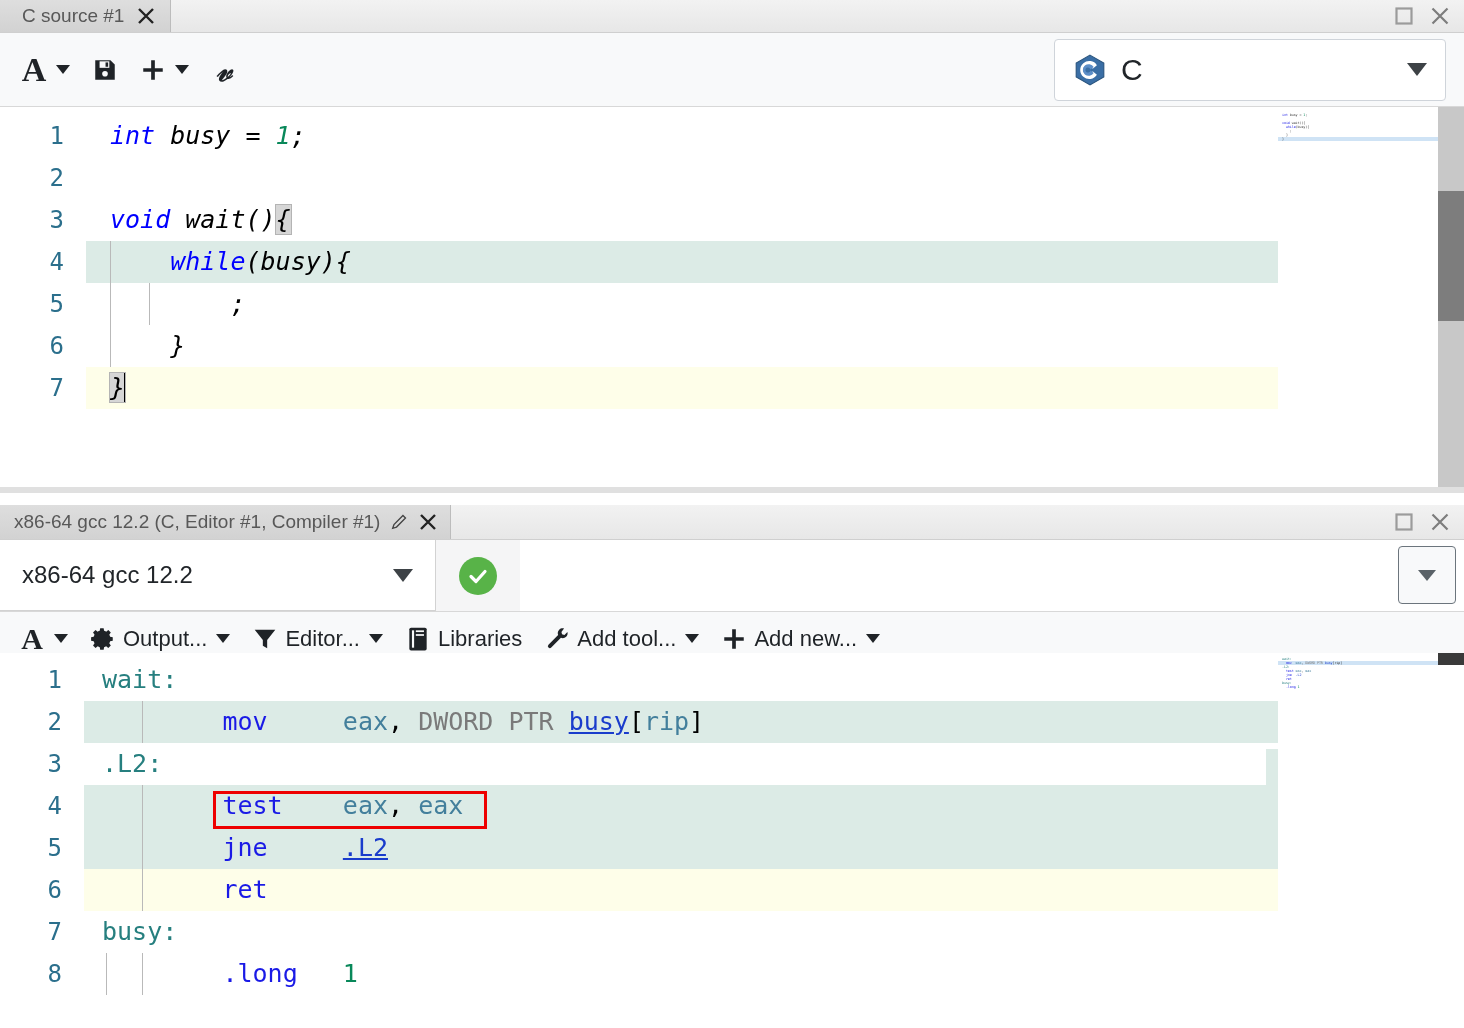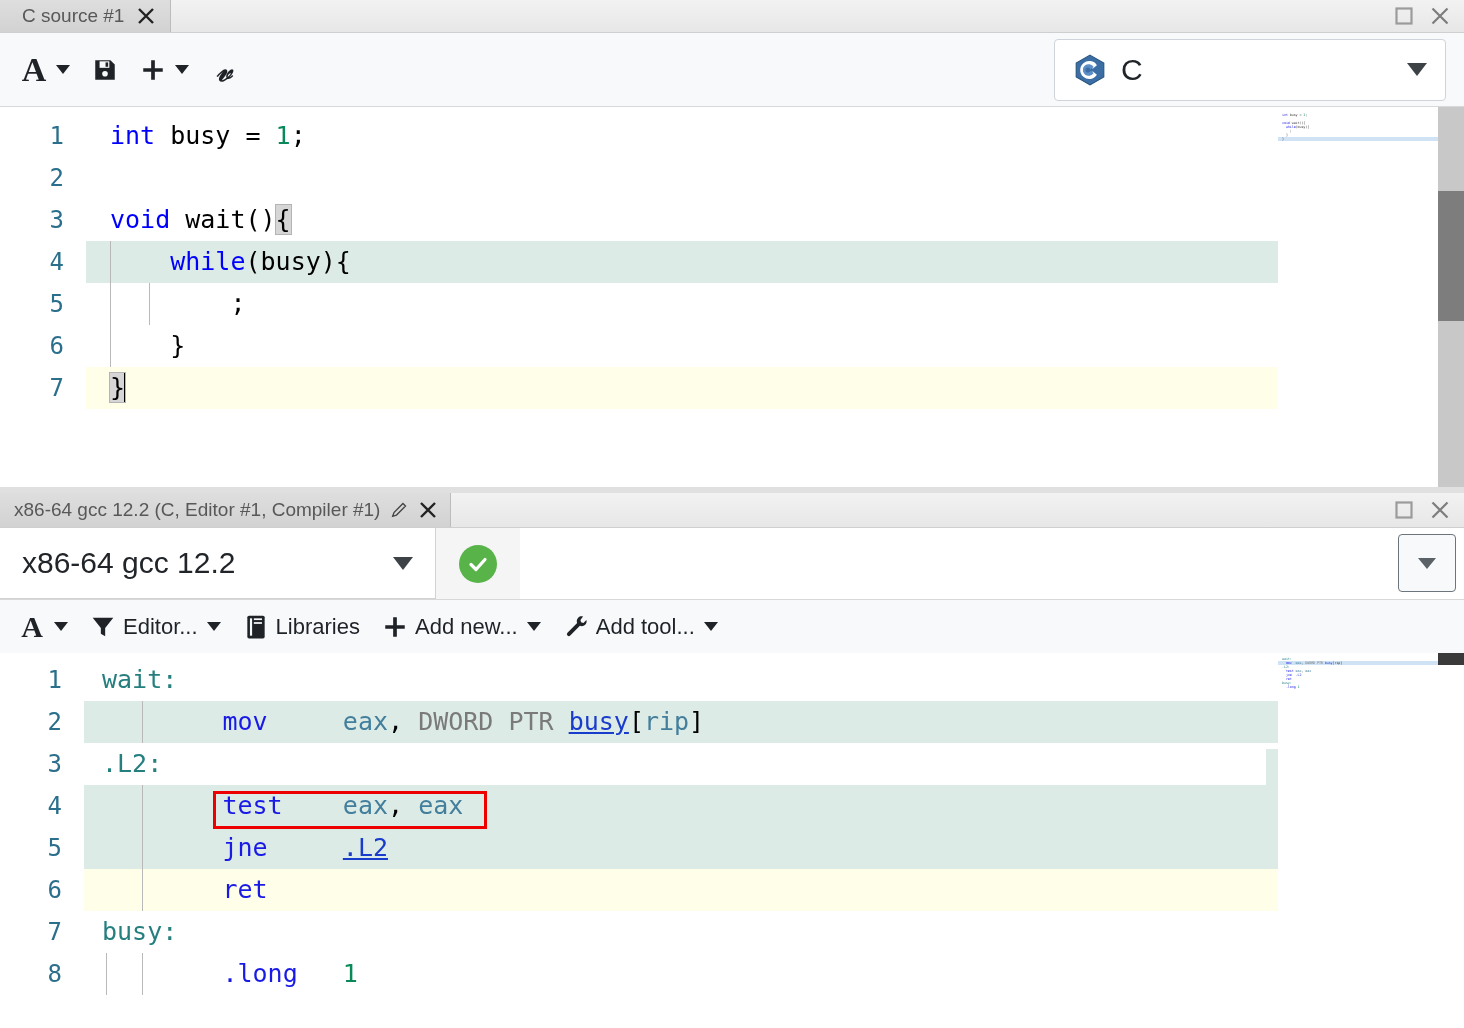--- a/index.html
+++ b/index.html
@@ -143,21 +143,21 @@
   .src .ln { width: 86px; }
   .asm .ln { width: 84px; }
   .ltext {
     flex: 1 1 auto;
     font-size: 25px;
     line-height: 42px;
     color: #000000;
     position: relative;
     box-sizing: border-box;
   }
-  .src .ltext { padding-left: 24px; }
+  .src .ltext { padding-left: 24px; font-style: italic; }
   .asm .ltext { padding-left: 18px; }
   .hl-teal .ltext { background: #dcebe6; }
   .hl-yellow .ltext { background: #fefee9; }
   
   .guide {
     position: absolute;
     top: 0; bottom: 0;
     width: 1px;
     background: #b9b9b9;
   }
@@ -242,21 +242,21 @@
     width: 436px;
     display: flex;
     align-items: center;
     justify-content: space-between;
     padding: 0 22px 0 22px;
     background: #ffffff;
     border: 1px solid #d2d2d2;
     border-left: none;
     border-top: none;
     box-sizing: border-box;
-    font-size: 30px;
+    font-size: 24px;
     color: #212529;
     cursor: pointer;
   }
   .select-caret {
     width: 0; height: 0;
     border-left: 10px solid transparent;
     border-right: 10px solid transparent;
     border-top: 13px solid #3d4246;
   }
   .status-ok {
@@ -459,21 +459,21 @@
 
       <div style="position:absolute; right:186px; top:134px; width:12px; height:42px; background:#dcebe6;"></div>
       <div style="position:absolute; right:186px; top:264px; width:12px; height:14px; background:#fefee9;"></div>
     </div>
   </div>
 
   <div class="pane-gap" style="top:487px; height:6px;"></div>
 
   <div class="pane" style="top:493px; width:1464px; height:535px;">
 
-    <div class="pane-titlebar" style="height:34px;">
+    <div class="pane-titlebar" style="height:34px;margin-top:12px;">
       <div class="tab" style="padding:0 12px 0 14px; gap:9px; font-size:19px;">
         <span class="tab-label">x86-64 gcc 12.2 (C, Editor #1, Compiler #1)</span>
         <span class="tab-icon">
           <svg width="18" height="18" viewBox="0 0 20 20">
             <path d="M3 17 L4.4 12.8 L14.4 2.8 L17.2 5.6 L7.2 15.6 Z" fill="none" stroke="#444" stroke-width="1.5"></path>
           </svg>
         </span>
         <span class="tab-icon">
           <svg width="20" height="20" viewBox="0 0 20 20">
             <path d="M3 3 L17 17 M17 3 L3 17" stroke="#222" stroke-width="2.4" fill="none"></path>
@@ -516,20 +516,30 @@
 
     <div class="toolbar" style="height:54px; padding:0 8px;">
 
       <div class="tb-btn">
         <span class="tb-ico">
           <span style="font-family:'Liberation Serif',serif; font-weight:bold; font-size:30px; line-height:1;">A</span>
         </span>
         <span class="caret"></span>
       </div>
 
+      <div class="tb-btn">
+        <span class="tb-ico">
+          <svg width="26" height="26" viewBox="0 0 24 24" fill="#1f2327">
+            <path d="M12 8.2a3.8 3.8 0 1 0 0 7.6 3.8 3.8 0 0 0 0-7.6zm0 5.9a2.1 2.1 0 1 1 0-4.2 2.1 2.1 0 0 1 0 4.2z"></path>
+            <path d="M21 13.6v-3.2l-2.4-.4a6.9 6.9 0 0 0-.8-1.9l1.4-2-2.3-2.3-2 1.4a6.9 6.9 0 0 0-1.9-.8L12.6 2h-3.2l-.4 2.4a6.9 6.9 0 0 0-1.9.8l-2-1.4L2.8 6.1l1.4 2a6.9 6.9 0 0 0-.8 1.9L1 10.4v3.2l2.4.4c.17.67.45 1.3.8 1.9l-1.4 2 2.3 2.3 2-1.4c.6.35 1.23.63 1.9.8l.4 2.4h3.2l.4-2.4c.67-.17 1.3-.45 1.9-.8l2 1.4 2.3-2.3-1.4-2c.35-.6.63-1.23.8-1.9l2.4-.4z"></path>
+          </svg>
+        </span>
+        <span>Output...</span>
+        <span class="caret"></span>
+      </div>
 
       <div class="tb-btn">
         <span class="tb-ico">
           <svg width="26" height="26" viewBox="0 0 24 24" fill="#1f2327">
             <path d="M2.5 3.5h19L14 13v7.5l-4-2.3V13z"></path>
           </svg>
         </span>
         <span>Editor...</span>
         <span class="caret"></span>
       </div>
@@ -541,35 +551,35 @@
             <rect x="4.4" y="4" width="2" height="16" fill="#f8f9fa"></rect>
             <rect x="8" y="4" width="7.5" height="1.6" fill="#f8f9fa"></rect>
             <rect x="8" y="7.5" width="7.5" height="1.6" fill="#f8f9fa"></rect>
           </svg>
         </span>
         <span>Libraries</span>
       </div>
 
       <div class="tb-btn">
         <span class="tb-ico">
+          <svg width="26" height="26" viewBox="0 0 24 24" fill="#1f2327">
+            <path d="M20.5 3.5c-1.6-.5-3.4-.1-4.7 1.2-1.4 1.4-1.7 3.4-1 5.1L5.4 19.2a1.9 1.9 0 1 0 2.7 2.7l9.4-9.4c1.7.7 3.7.4 5.1-1 1.3-1.3 1.7-3.1 1.2-4.7l-2.9 2.9-2.3-.6-.6-2.3z" transform="translate(-1,-1) scale(0.95)"></path>
+          </svg>
+        </span>
+        <span>Add tool...</span>
+        <span class="caret"></span>
+      </div>
+
+      <div class="tb-btn">
+        <span class="tb-ico">
           <svg width="26" height="26" viewBox="0 0 24 24">
             <path d="M12 3 V21 M3 12 H21" stroke="#1f2327" stroke-width="3.4"></path>
           </svg>
         </span>
         <span>Add new...</span>
-        <span class="caret"></span>
-      </div>
-
-      <div class="tb-btn">
-        <span class="tb-ico">
-          <svg width="26" height="26" viewBox="0 0 24 24" fill="#1f2327">
-            <path d="M20.5 3.5c-1.6-.5-3.4-.1-4.7 1.2-1.4 1.4-1.7 3.4-1 5.1L5.4 19.2a1.9 1.9 0 1 0 2.7 2.7l9.4-9.4c1.7.7 3.7.4 5.1-1 1.3-1.3 1.7-3.1 1.2-4.7l-2.9 2.9-2.3-.6-.6-2.3z" transform="translate(-1,-1) scale(0.95)"></path>
-          </svg>
-        </span>
-        <span>Add tool...</span>
         <span class="caret"></span>
       </div>
     </div>
 
     <div class="editor asm" style="top:160px; bottom:0;">
       <div class="code-area" style="padding-top:6px;">
 
         <div class="code-line">
           <span class="ln">1</span>
           <span class="ltext"><span class="lbl">wait:</span></span>

